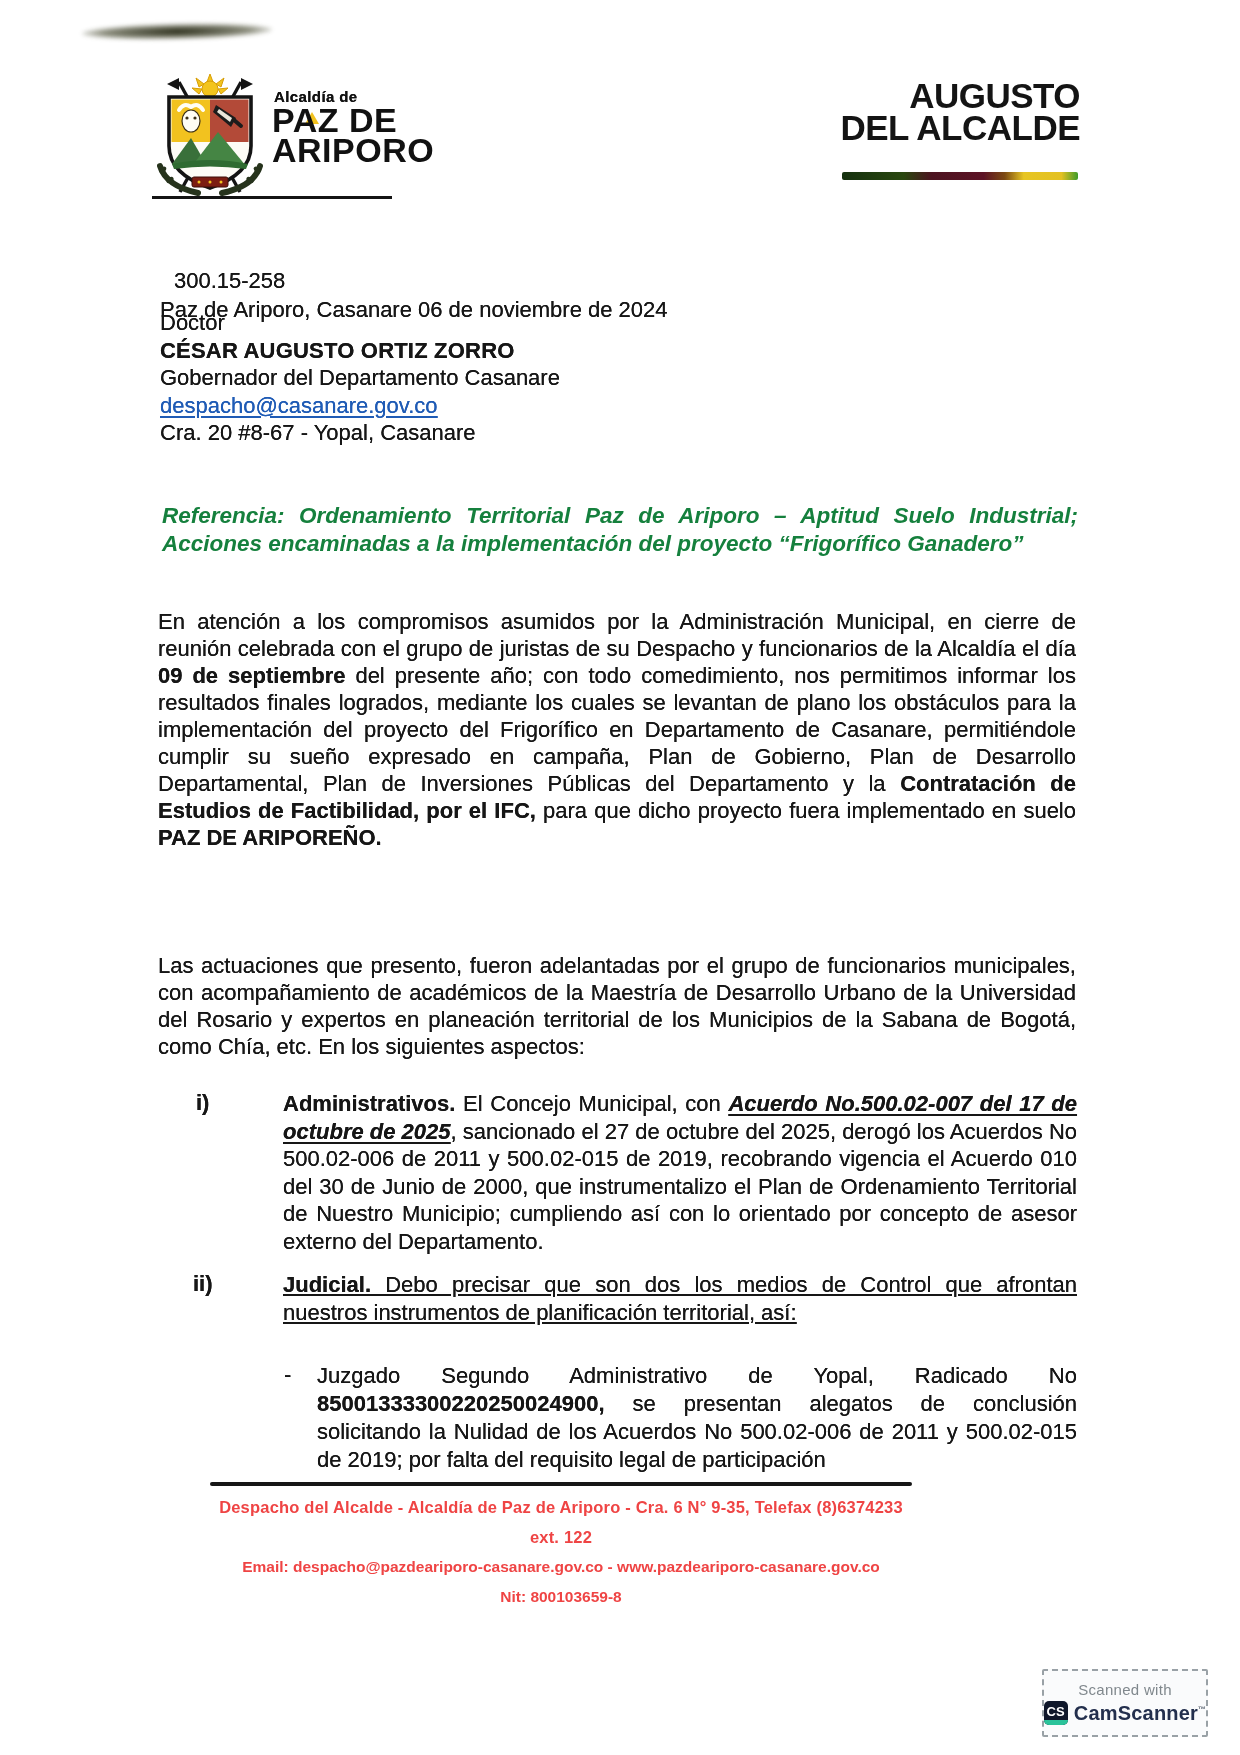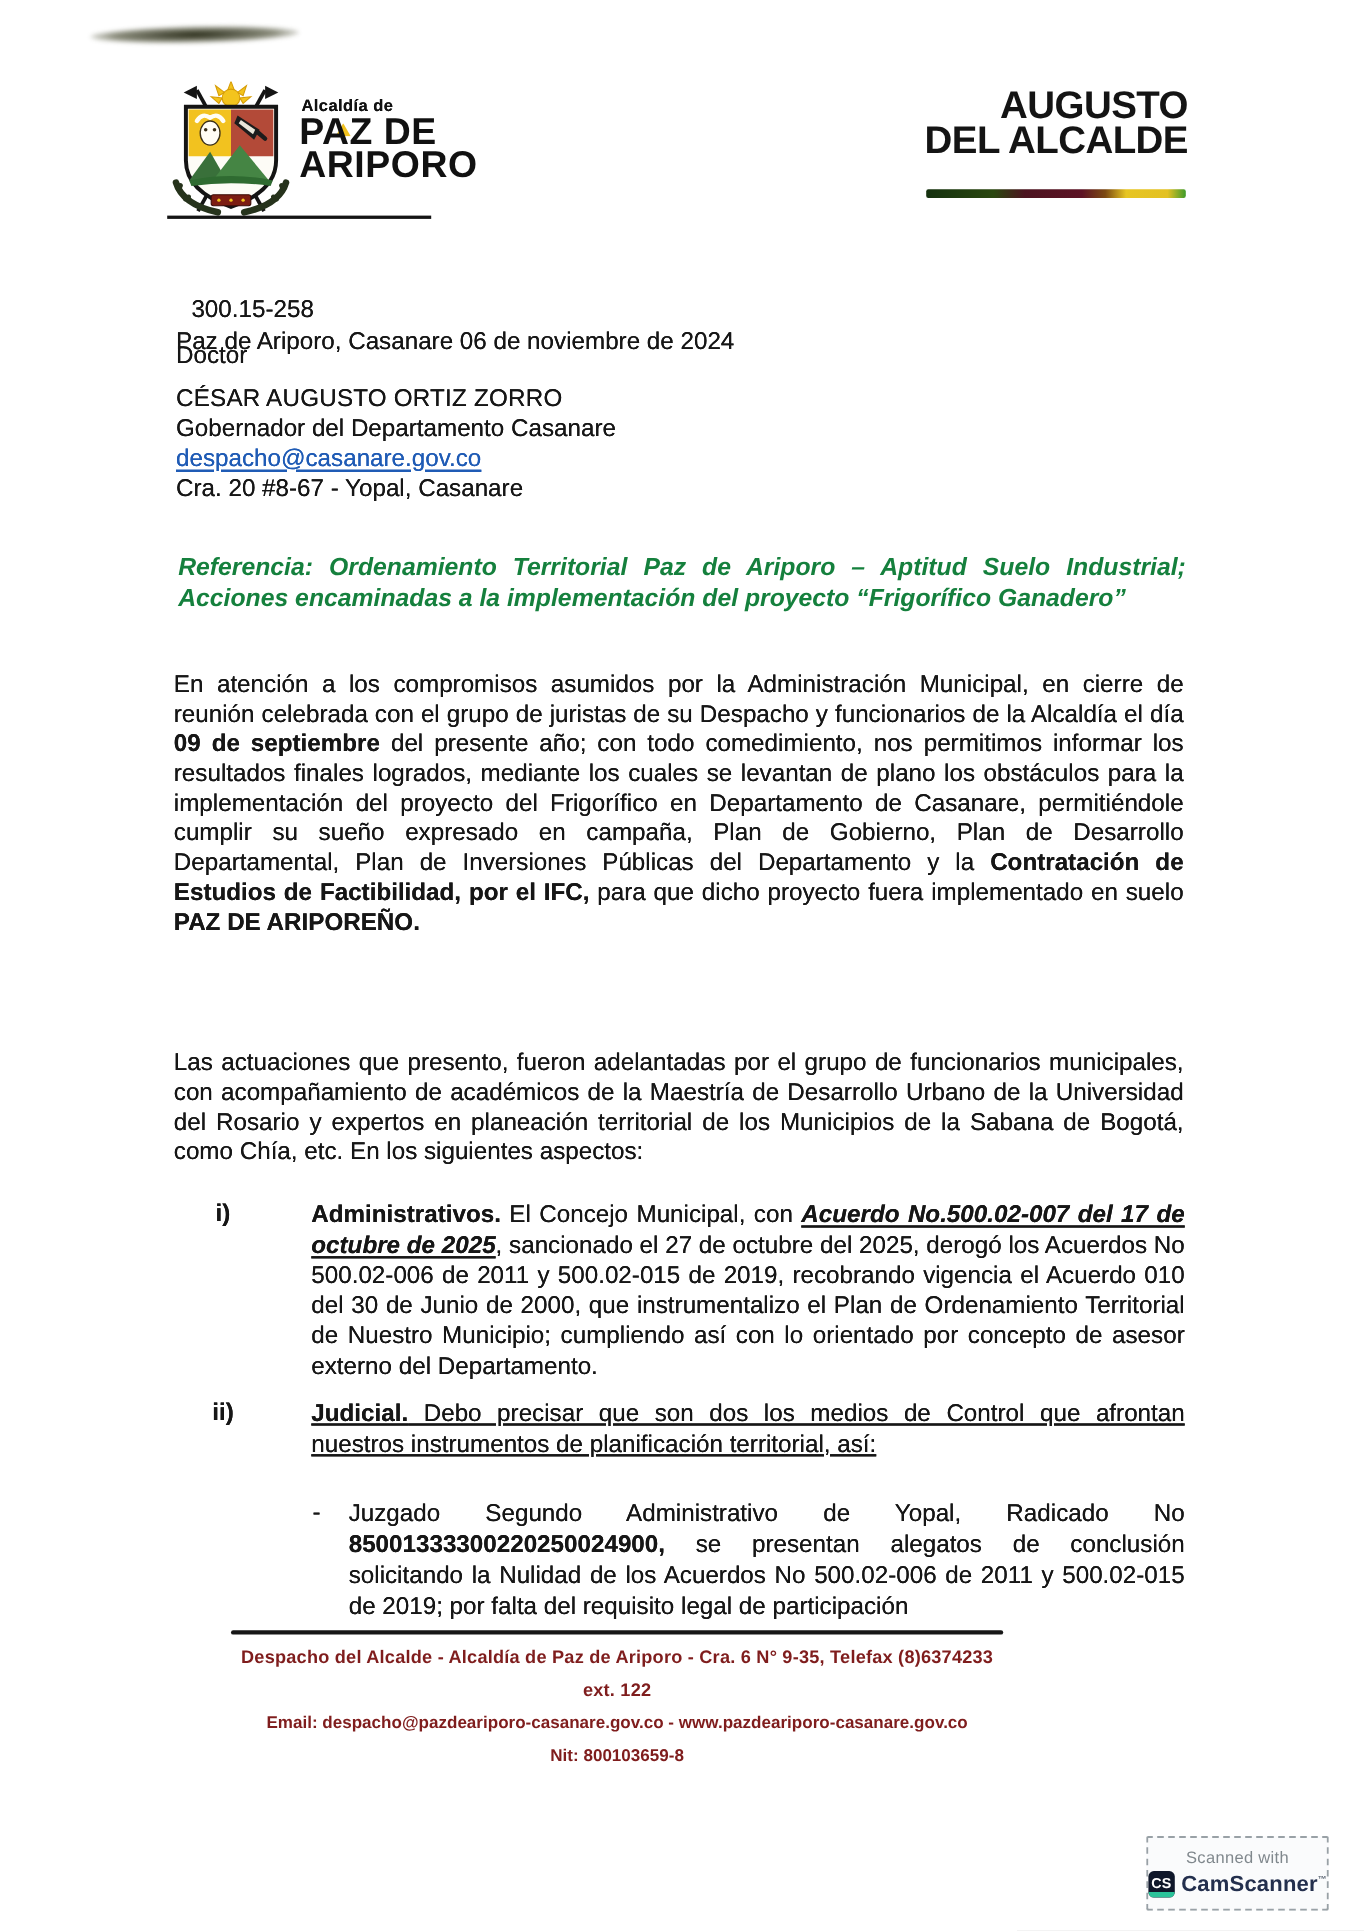--- a/index.html
+++ b/index.html
@@ -33,21 +33,21 @@
             font-size:35px; font-weight:bold; line-height:32px; letter-spacing:-.5px; }
   .office-bar {
     position:absolute; right:162px; top:172px; width:236px; height:8px; border-radius:2px;
     background:linear-gradient(90deg,#15310f 0%,#2a470f 26%,#4c1420 38%,#5d1325 60%,#7c4a12 69%,#e7c523 77%,#e3c122 93%,#3f9b2a 100%);
   }
 
   
   .meta { position:absolute; left:160px; top:218px; font-size:22px; line-height:29px; }
   .meta .num { padding-left:14px;margin-top:48px; }
   .recipient { position:absolute; left:160px; top:309px; font-size:22px; line-height:27.5px; }
-  .recipient .name { font-weight:normal; letter-spacing:.2px;margin-top:11px; }
+  .recipient .name { font-weight:bold; letter-spacing:.2px; }
   .email-link { color:#1f5bb5; text-decoration:underline; text-decoration-thickness:2px; text-underline-offset:3px; text-shadow:0 0 .4px #1f5bb5; }
 
   
   .reference { position:absolute; left:162px; top:502px; width:916px; font-size:22.5px;
                font-weight:bold; font-style:italic; line-height:28px; text-align:justify; color:#15803d; }
 
   
   .para { position:absolute; font-size:22px; line-height:27px; text-align:justify; }
   .p1 { left:158px; top:608px;  width:918px; }
   .p2 { left:158px; top:952px;  width:918px; }
@@ -58,21 +58,21 @@
   .li1 { left:196px; top:1090px; }
   .li2 { left:193px; top:1271px; }
   .item-text { position:absolute; left:283px; width:794px; font-size:22px; line-height:27.5px; text-align:justify; }
   .it1 { top:1090px; }
   .it2 { top:1271px;text-decoration:underline; }
   .bullet-marker { position:absolute; left:284px; top:1362px; font-size:22px; }
   .bullet-text  { position:absolute; left:317px; top:1362px; width:760px; font-size:22px; line-height:28px; text-align:justify; }
 
   
   .footer-rule { position:absolute; left:210px; top:1482px; width:702px; height:4px; background:#161616; border-radius:2px; }
-  .footer { position:absolute; left:206px; top:1492px; width:710px; text-align:center; color:#7f1d1d; font-weight:bold; }
+  .footer { position:absolute; left:206px; top:1492px; width:710px; text-align:center; color:#ef4444; font-weight:bold; }
   .footer .f1 { font-size:16.5px; line-height:30px; letter-spacing:.2px; }
   .footer .f2 { font-size:15.5px; line-height:30px; }
   .footer .f3 { font-size:15.5px; line-height:30px; }
 
   
   .badge {
     position:absolute; left:1042px; top:1669px; width:166px; height:68px;
     background:#fafbfc; border:2px dashed #99a1a6; border-radius:2px;
     display:flex; flex-direction:column; align-items:center; justify-content:center; gap:3px;
   }

